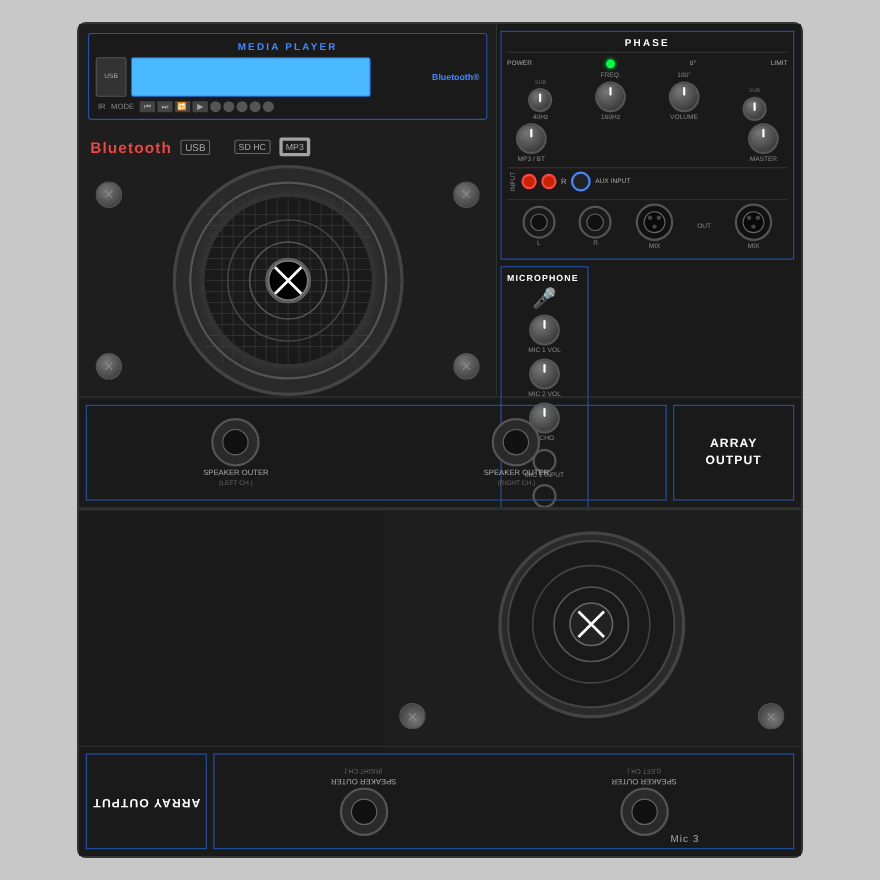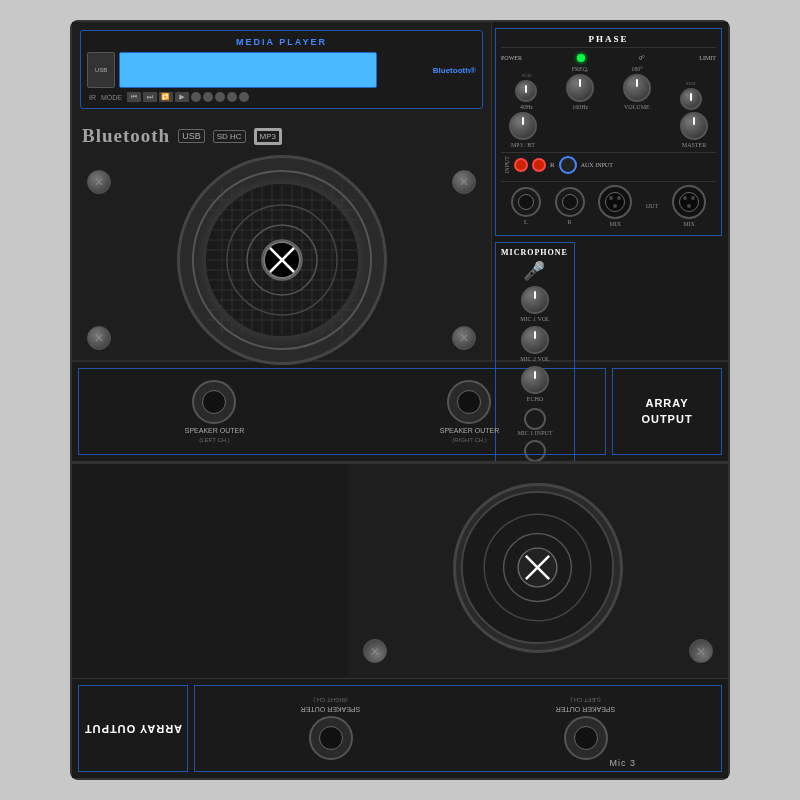--- a/index.html
+++ b/index.html
@@ -28,21 +28,21 @@
 
     
     .top-section {
       display: flex;
       height: 340px;
       border-bottom: 2px solid #2a2a2a;
     }
 
     
     .left-panel {
-      width: 420px;
+      width: 380px;
       background: #1e1e1e;
       border-right: 1px solid #333;
       display: flex;
       flex-direction: column;
       padding: 0;
     }
 
     
     .media-player-section {
       background: #1a1a1a;
@@ -137,25 +137,24 @@
     }
 
     .bluetooth-icons-row {
       display: flex;
       align-items: center;
       gap: 8px;
       padding: 8px 10px;
     }
 
     .bluetooth-text {
-      color: #a3a3a3;
-      font-size: 19px;
+      color: #ef4444;
+      font-size: 14px;
       font-weight: bold;
       letter-spacing: 1px;
-      font-family: Liberation Serif, serif;
     }
 
     .usb-icon {
       color: #aaa;
       font-size: 10px;
     }
 
     .sd-icon {
       color: #aaa;
       font-size: 10px;
@@ -216,21 +215,20 @@
     .screw-tr { top: 15px; right: 15px; }
     .screw-bl { bottom: 15px; left: 15px; }
     .screw-br { bottom: 15px; right: 15px; }
 
     
     .right-panel {
       flex: 1;
       background: #1a1a1a;
       display: flex;
       flex-direction: column;
-      font-family: Liberation Serif, serif;
     }
 
     .phase-header {
       text-align: center;
       color: #fff;
       font-size: 9px;
       font-weight: bold;
       letter-spacing: 2px;
       margin-bottom: 6px;
       border-bottom: 1px solid #333;
@@ -325,21 +323,21 @@
           <div class="dot-btn"></div>
           <div class="dot-btn"></div>
           <div class="dot-btn"></div>
           <div class="dot-btn"></div>
         </div>
       </div>
 
       <div class="bluetooth-icons-row">
         <span class="bluetooth-text">Bluetooth</span>
         <span class="usb-icon" style="font-size:9px;color:#aaa;border:1px solid #666;padding:1px 3px;border-radius:2px;">USB</span>
-        <span class="sd-icon" style="font-size:8px;color:#aaa;border:1px solid #666;padding:1px 3px;border-radius:2px;">SD HC</span>
+        <span class="sd-icon" style="font-size:8px;color:#aaa;border:1px solid #666;padding:1px 3px;border-radius:2px;margin-left:14px;">SD HC</span>
         <span class="mp3-icon" style="font-size:8px;color:#aaa;border:3px solid #a3a3a3;padding:1px 3px;border-radius:2px;">MP3</span>
       </div>
 
       <div class="speaker-area">
         <div class="corner-screw screw-tl">✕</div>
         <div class="corner-screw screw-tr">✕</div>
         <div class="corner-screw screw-bl">✕</div>
         <div class="corner-screw screw-br">✕</div>
         <div class="fan-container">
           <div class="fan-inner">

